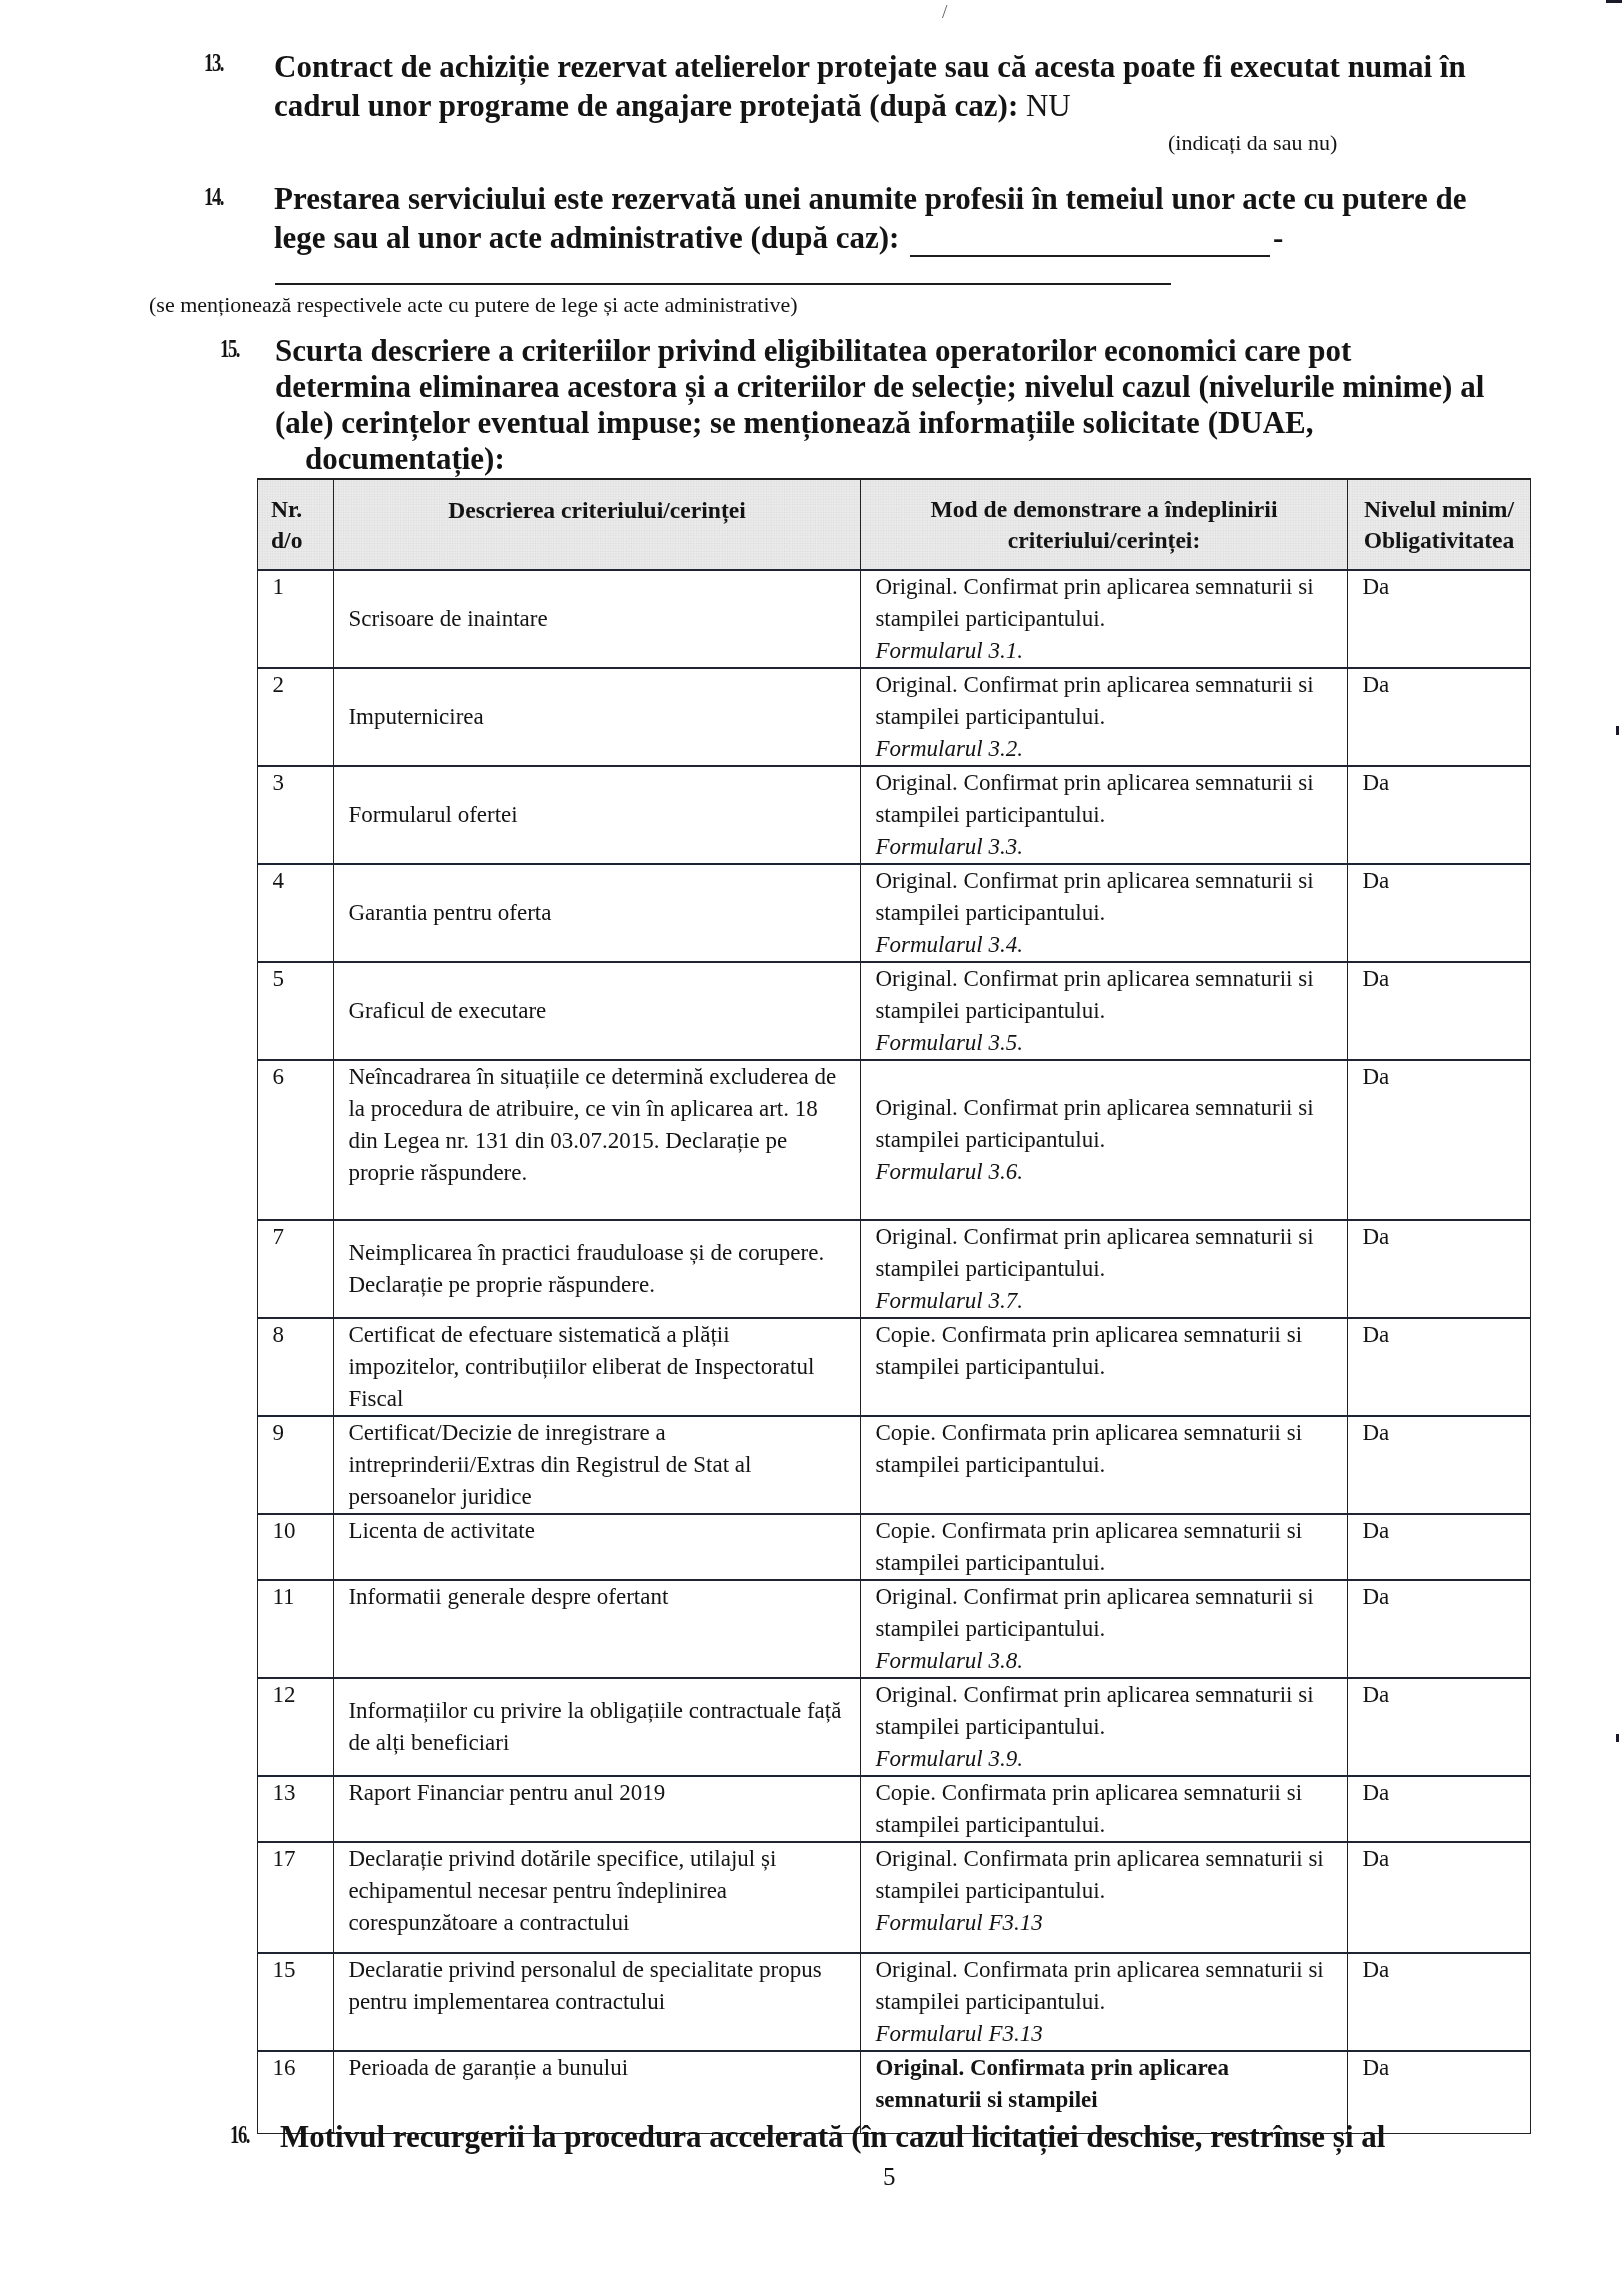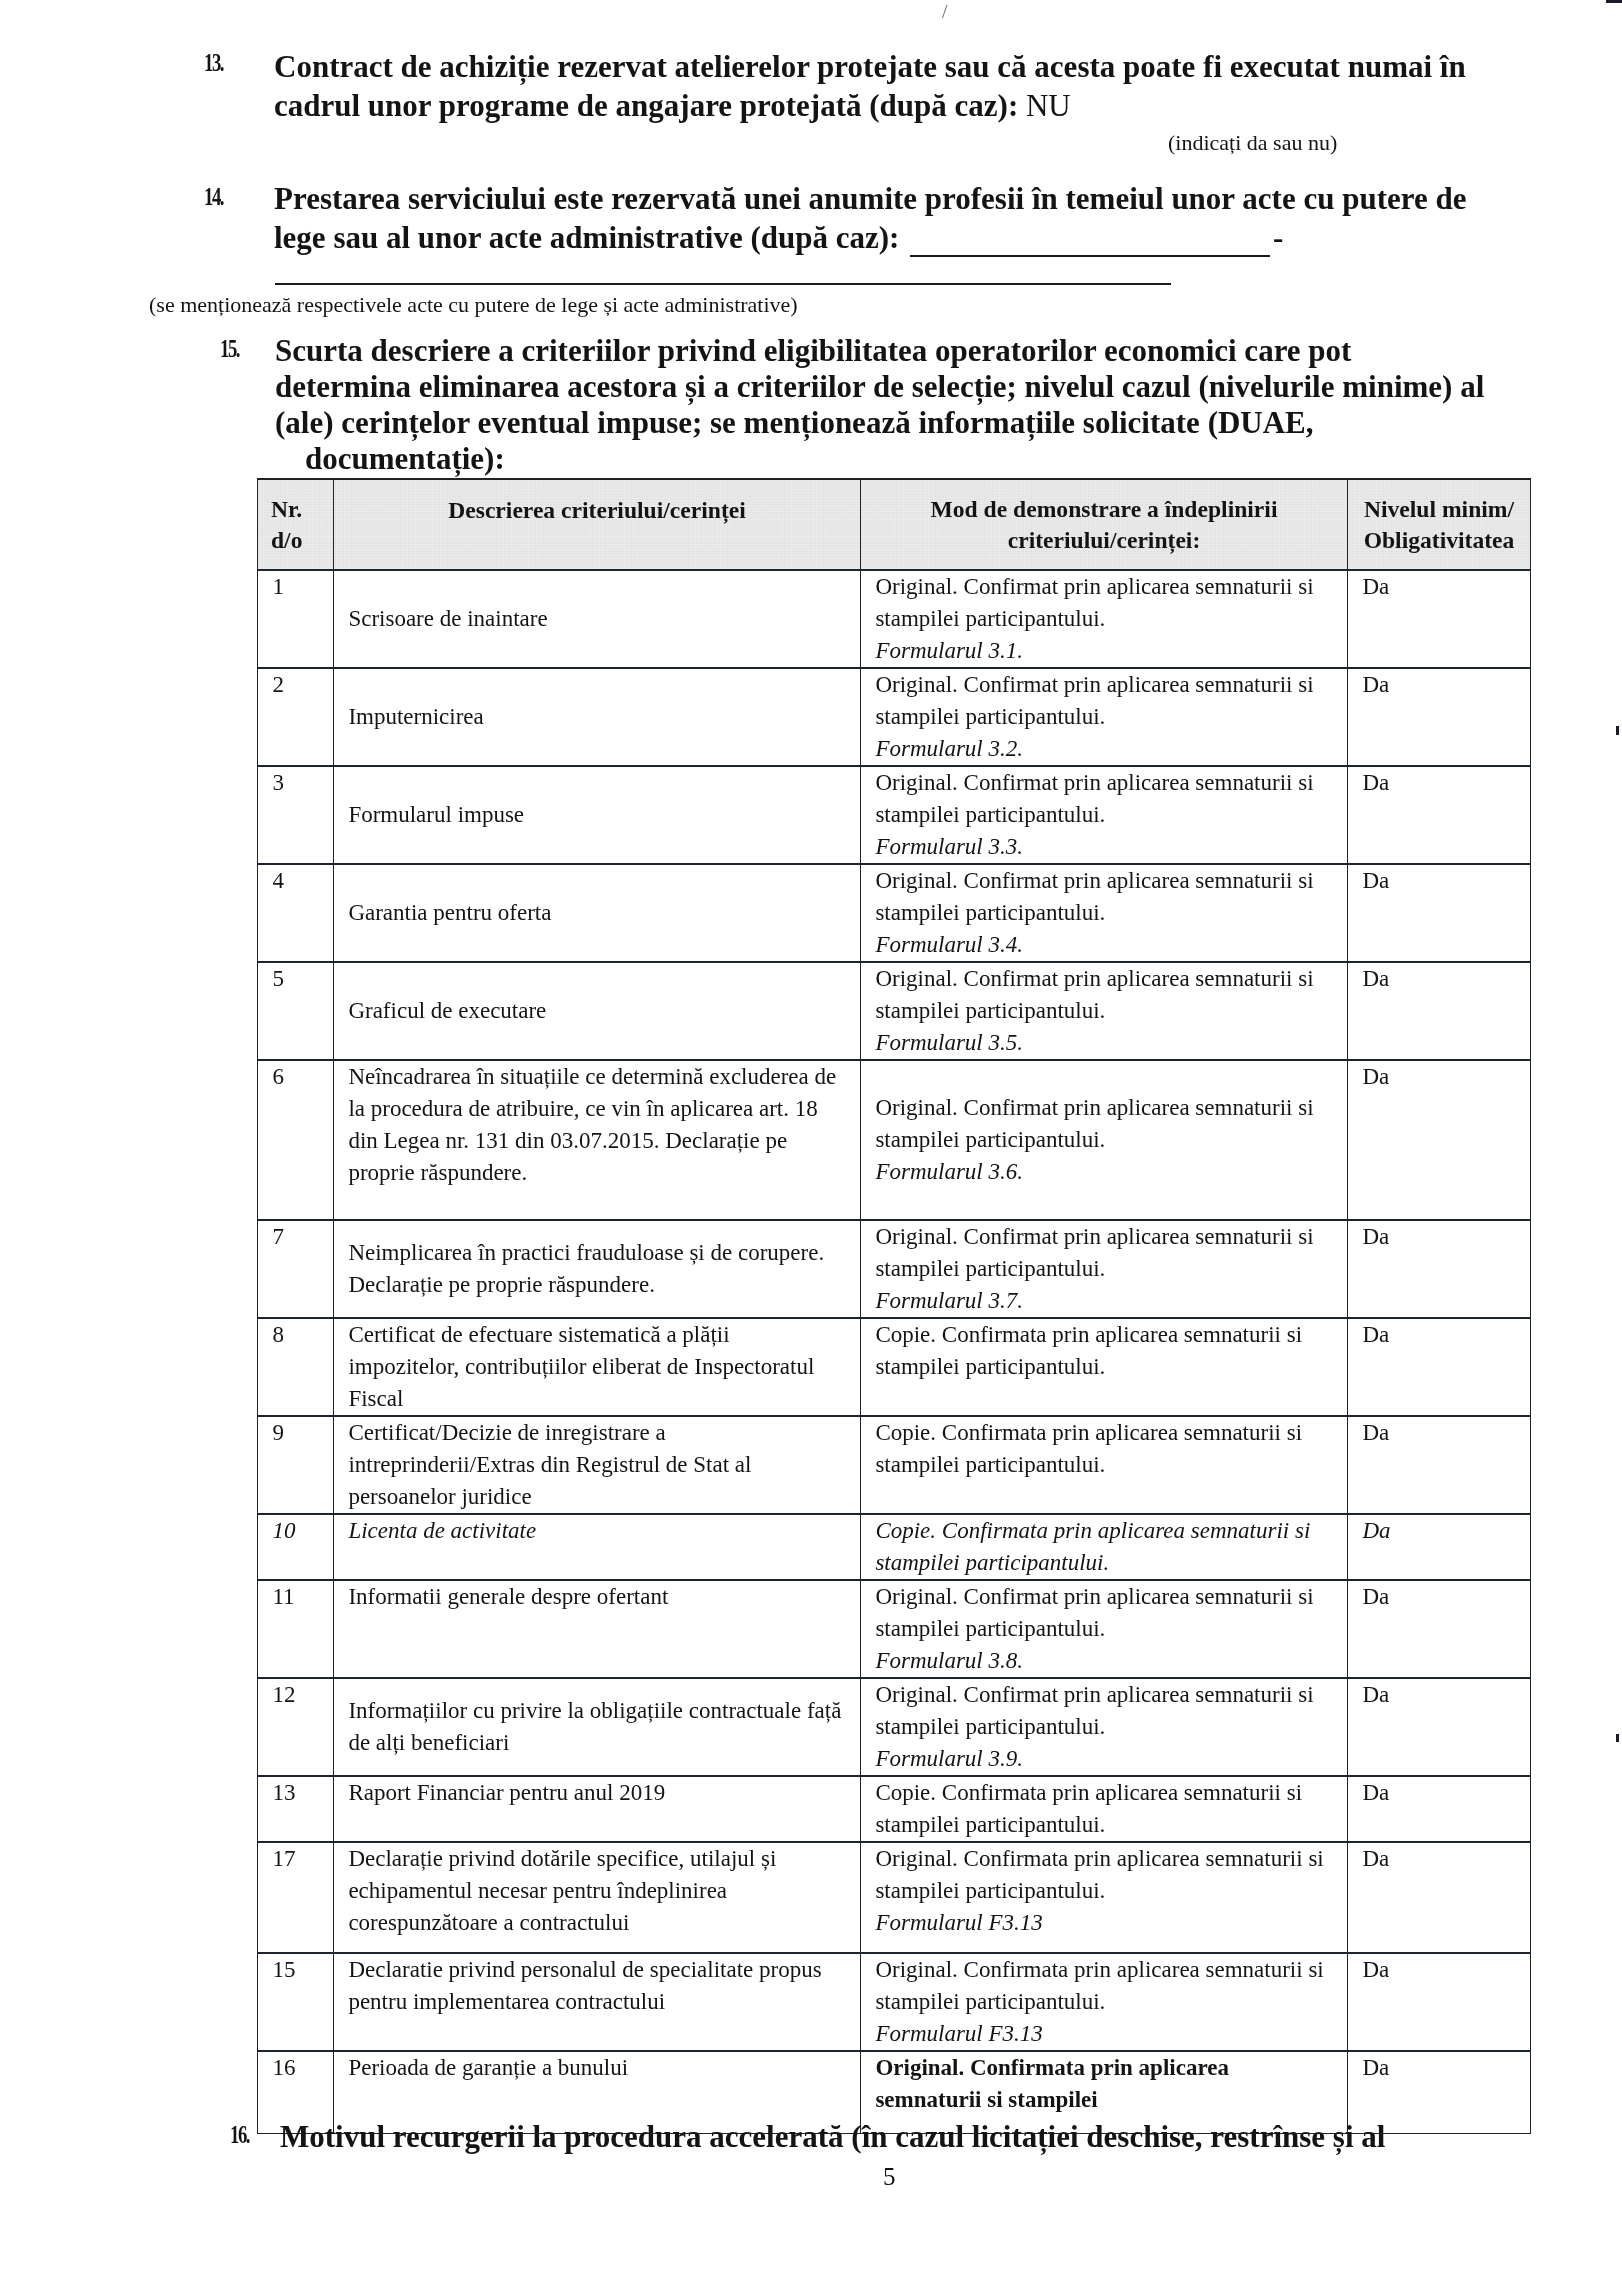--- a/index.html
+++ b/index.html
@@ -121,21 +121,21 @@
         <td class="num">2</td>
         <td class="desc" style="vertical-align: middle;"><span>Imputernicirea</span></td>
         <td class="mode" style="vertical-align: top;">
           <div>Original. Confirmat prin aplicarea semnaturii si stampilei participantului.</div>
           <div class="form-ref">Formularul 3.2.</div>
         </td>
         <td class="lvl">Da</td>
       </tr>
       <tr class="row" style="height: 97px;">
         <td class="num">3</td>
-        <td class="desc" style="vertical-align: middle;"><span>Formularul impuse</span></td>
+        <td class="desc" style="vertical-align: middle;"><span>Formularul ofertei</span></td>
         <td class="mode" style="vertical-align: top;">
           <div>Original. Confirmat prin aplicarea semnaturii si stampilei participantului.</div>
           <div class="form-ref">Formularul 3.3.</div>
         </td>
         <td class="lvl">Da</td>
       </tr>
       <tr class="row" style="height: 96px;">
         <td class="num">4</td>
         <td class="desc" style="vertical-align: middle;"><span>Garantia pentru oferta</span></td>
         <td class="mode" style="vertical-align: top;">
@@ -180,21 +180,21 @@
         <td class="lvl">Da</td>
       </tr>
       <tr class="row" style="height: 95px;">
         <td class="num">9</td>
         <td class="desc" style="vertical-align: top;"><span>Certificat/Decizie de inregistrare a intreprinderii/Extras din Registrul de Stat al persoanelor juridice</span></td>
         <td class="mode" style="vertical-align: top;">
           <div>Copie. Confirmata prin aplicarea semnaturii si stampilei participantului.</div>
         </td>
         <td class="lvl">Da</td>
       </tr>
-      <tr class="row" style="height: 65px; font-style: italic;">
+      <tr class="row" style="height: 65px;">
         <td class="num">10</td>
         <td class="desc" style="vertical-align: top;"><span>Licenta de activitate</span></td>
         <td class="mode" style="vertical-align: top;">
           <div>Copie. Confirmata prin aplicarea semnaturii si stampilei participantului.</div>
         </td>
         <td class="lvl">Da</td>
       </tr>
       <tr class="row" style="height: 95px;">
         <td class="num">11</td>
         <td class="desc" style="vertical-align: top;"><span>Informatii generale despre ofertant</span></td>

